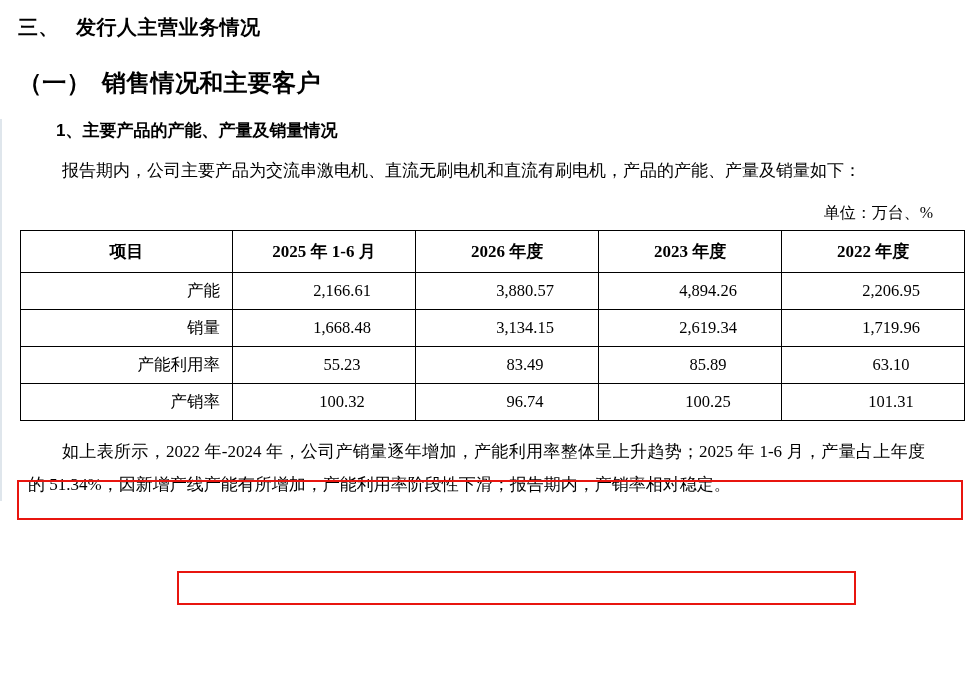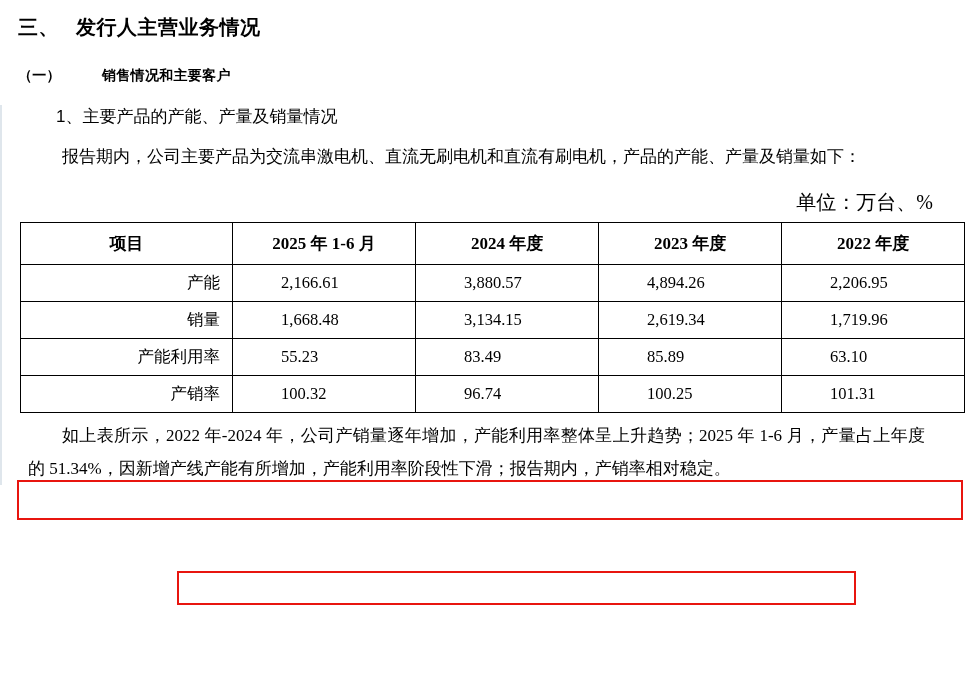--- a/index.html
+++ b/index.html
@@ -26,47 +26,47 @@
     font-family: "Liberation Sans", "DejaVu Sans", sans-serif;
     font-weight: bold;
     font-size: 20px;
     letter-spacing: 0.5px;
     margin: 14px 0 0 18px;
   }
   .h-section .num { display: inline-block; width: 58px; }
   .h-sub {
     font-family: Liberation Sans, sans-serif;
     font-weight: bold;
-    font-size: 14px;
+    font-size: 24px;
     margin: 26px 0 0 18px;
     letter-spacing: 0.3px;
   }
   .h-sub .num { display: inline-block; width: 84px; }
 
   .body-block {
     margin-top: 20px;
     border-left: 2px solid #dfe6ec;
     padding: 0 20px 0 0;
     margin-left: 0;
   }
   .h-item {
     font-family: "Liberation Sans", "DejaVu Sans", sans-serif;
-    font-weight: normal;
+    font-weight: bold;
     font-size: 17px;
     margin: 14px 0 0 54px;
   }
   .para {
     font-size: 17px;
     line-height: 33px;
     margin: 12px 26px 0 26px;
     text-align: justify;
     text-indent: 34px;
   }
   .unit-line {
-    font-size: 20px;
+    font-size: 16px;
     text-align: right;
     margin: 16px 18px 6px 0;
   }
 
   table.data {
     border-collapse: collapse;
     width: 944px;
     margin: 0 0 0 18px;
     table-layout: fixed;
   }
@@ -79,21 +79,21 @@
   table.data thead th {
     font-weight: bold;
     font-size: 17px;
     text-align: center;
     height: 42px;
   }
   table.data td.label {
     text-align: right;
   }
   table.data td.val {
-    text-align: left;
+    text-align: center;
     padding-left: 48px;
   }
   col.c0 { width: 212px; }
   col.cx { width: 183px; }
 
   
   .redbox {
     position: absolute;
     border: 2px solid #e8150f;
     pointer-events: none;
@@ -103,21 +103,21 @@
     top: 466px;
     width: 946px;
     height: 40px;
   }
   #redbox-text {
     left: 177px;
     top: 557px;
     width: 679px;
     height: 34px;
   }
-  .para-last { margin-top: 6px; }
+  .para-last { margin-top: 14px; }
 </style>
 </head>
 <body>
 
 <div class="page">
 
   <div class="h-section">
     <span class="num">三、</span><span>发行人主营业务情况</span>
   </div>
 
@@ -138,21 +138,21 @@
         <col class="c0">
           <col class="cx">
           <col class="cx">
           <col class="cx">
           <col class="cx">
       </colgroup>
       <thead>
         <tr>
           <th>项目</th>
           <th>2025 年 1-6 月</th>
-          <th>2024 年度</th>
+          <th>2026 年度</th>
           <th>2023 年度</th>
           <th>2022 年度</th>
         </tr>
       </thead>
       <tbody>
         <tr>
           <td class="label">产能</td>
           <td class="val">2,166.61</td>
           <td class="val">3,880.57</td>
           <td class="val">4,894.26</td>

